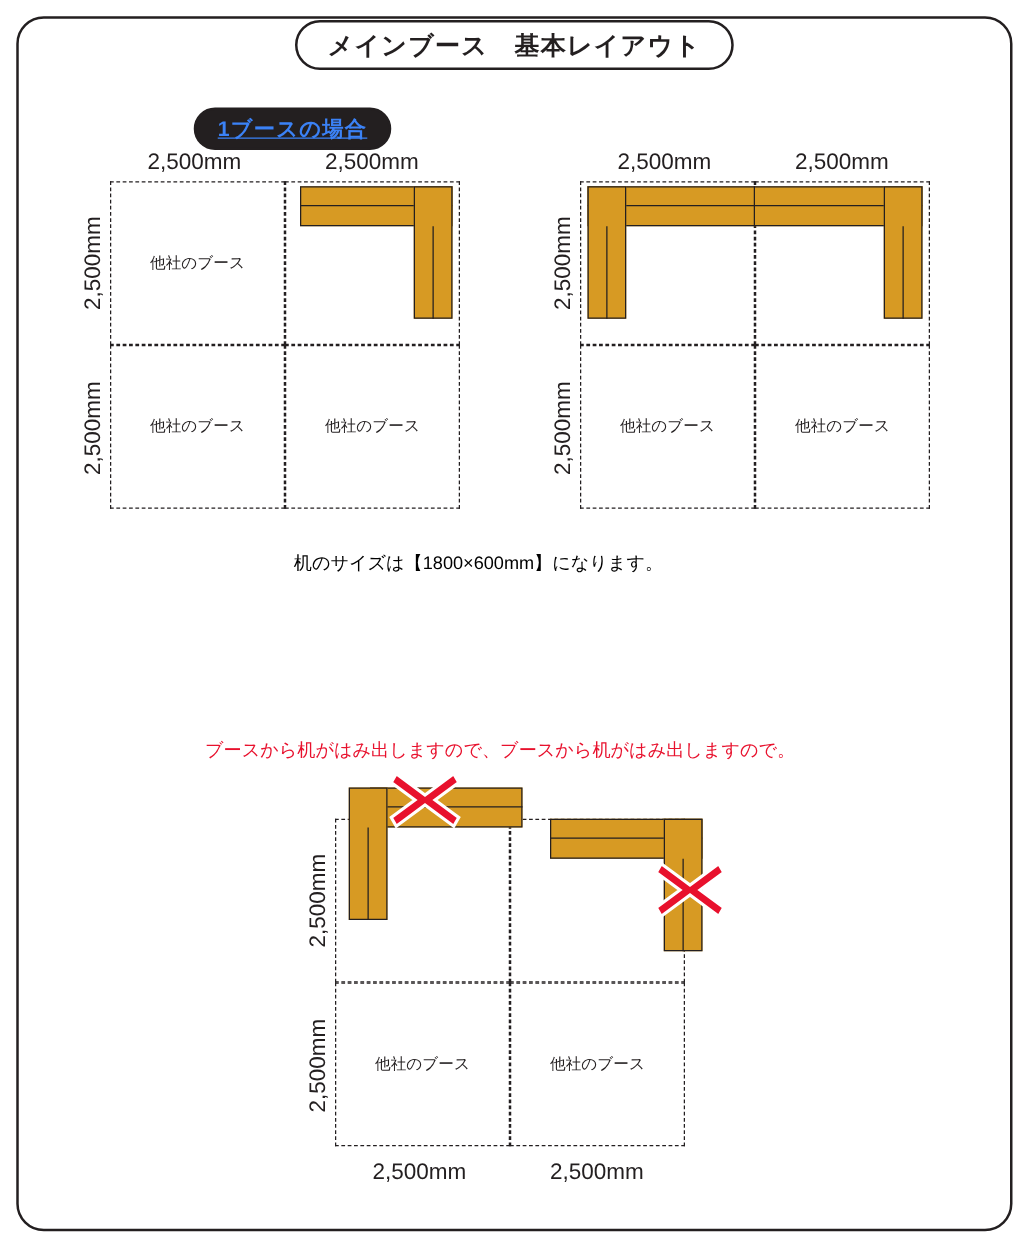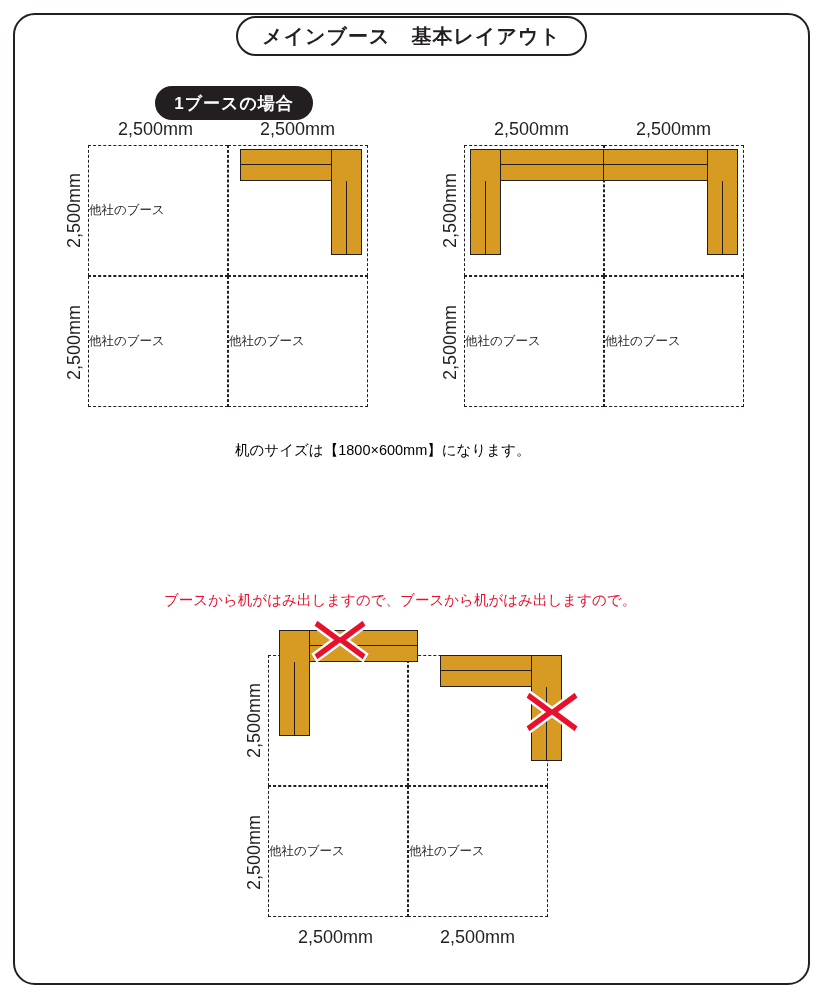--- a/index.html
+++ b/index.html
@@ -37,22 +37,23 @@
     align-items: center;
     justify-content: center;
     box-sizing: border-box;
     color: #231f20;
     font-weight: bold;
     letter-spacing: 1px;
     z-index: 6;
   }
   .pill.dark {
     background: #231f20;
-    color: #ffffff;
+    color: #3b82f6;
     border-color: #231f20;
+    text-decoration: underline;
   }
   #main-title {
     left: 236px;
     top: 16px;
     width: 351px;
     height: 40px;
     font-size: 20px;
   }
   #sub-title-1 {
     left: 155px;
@@ -82,20 +83,21 @@
   
   .diagram {
     position: absolute;
   }
   .cell {
     position: absolute;
     border: 1.4px dashed #231f20;
     box-sizing: border-box;
     display: flex;
     align-items: center;
+    justify-content: center;
     font-size: 12.5px;
     color: #231f20;
   }
   .dim {
     position: absolute;
     font-size: 18px;
     color: #231f20;
     white-space: nowrap;
   }
   .dim.vert {

